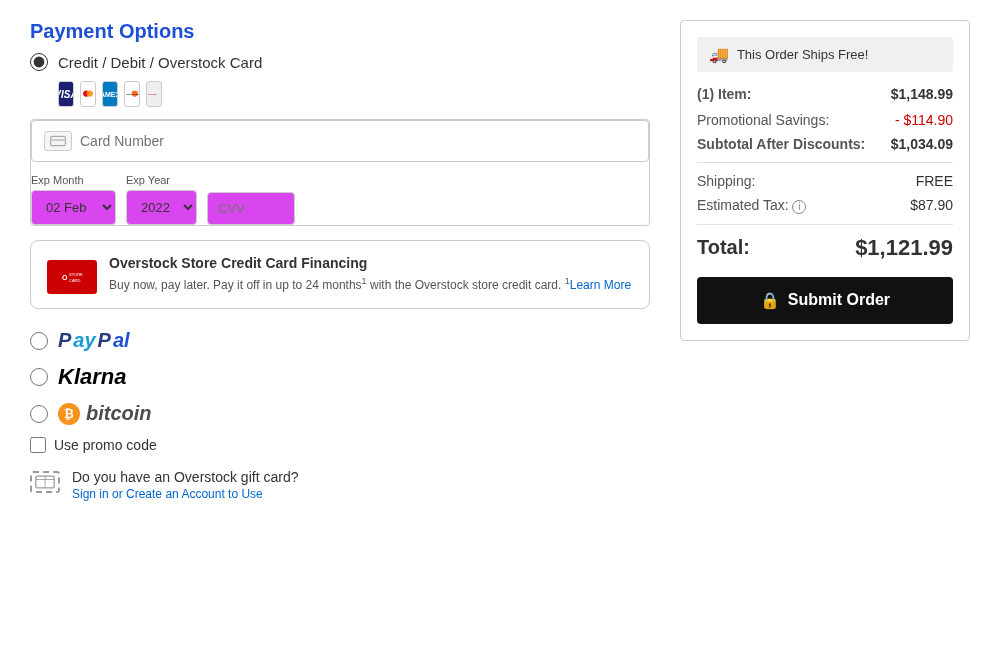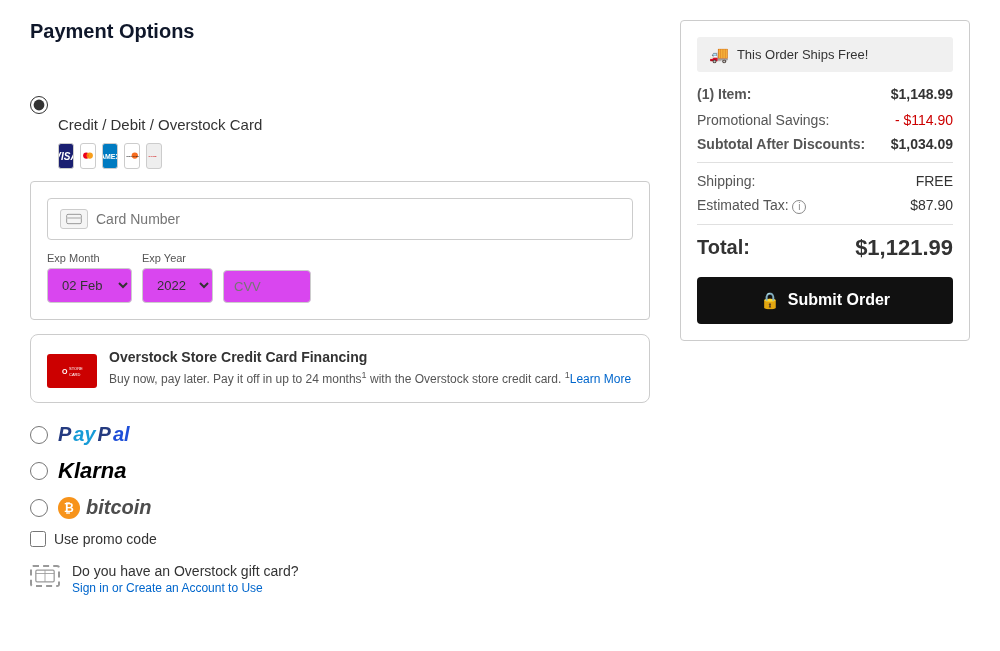--- a/index.html
+++ b/index.html
@@ -21,41 +21,40 @@
     }
     .right-panel {
       width: 290px;
       flex-shrink: 0;
     }
 
     
     .section-title {
       font-size: 20px;
       font-weight: bold;
-      margin-bottom: 33px;
-      color: #0f172a;
+      margin-bottom: 10px;
+      color: #1d4ed8;
     }
 
     .payment-option {
       display: flex;
       align-items: center;
       gap: 10px;
       margin-bottom: 10px;
       cursor: pointer;
     }
     .payment-option input[type="radio"] {
       width: 18px;
       height: 18px;
       cursor: pointer;
       accent-color: #333;
     }
     .payment-option-label {
       font-size: 15px;
       font-weight: 500;
-      margin-top: 40px;
     }
 
     .card-logos {
       display: flex;
       gap: 6px;
       margin-bottom: 12px;
       margin-left: 28px;
     }
     .card-logo {
       width: 16px;
@@ -71,21 +70,21 @@
     }
     .card-logo.visa { background: #1a1f71; color: #fff; font-size: 10px; font-style: italic; }
     .card-logo.mastercard { background: #fff; }
     .card-logo.amex { background: #007bc1; color: #fff; font-size: 7px; font-weight: bold; }
     .card-logo.discover { background: #fff; }
     .card-logo.overstock { background: #eee; }
 
     .card-form-box {
       border: 1px solid #ccc;
       border-radius: 4px;
-      padding: 16px;
+      padding: 0;
       margin-bottom: 14px;
     }
     .card-number-field {
       display: flex;
       align-items: center;
       border: 1px solid #ccc;
       border-radius: 4px;
       padding: 10px 12px;
       margin-bottom: 12px;
       gap: 8px;

